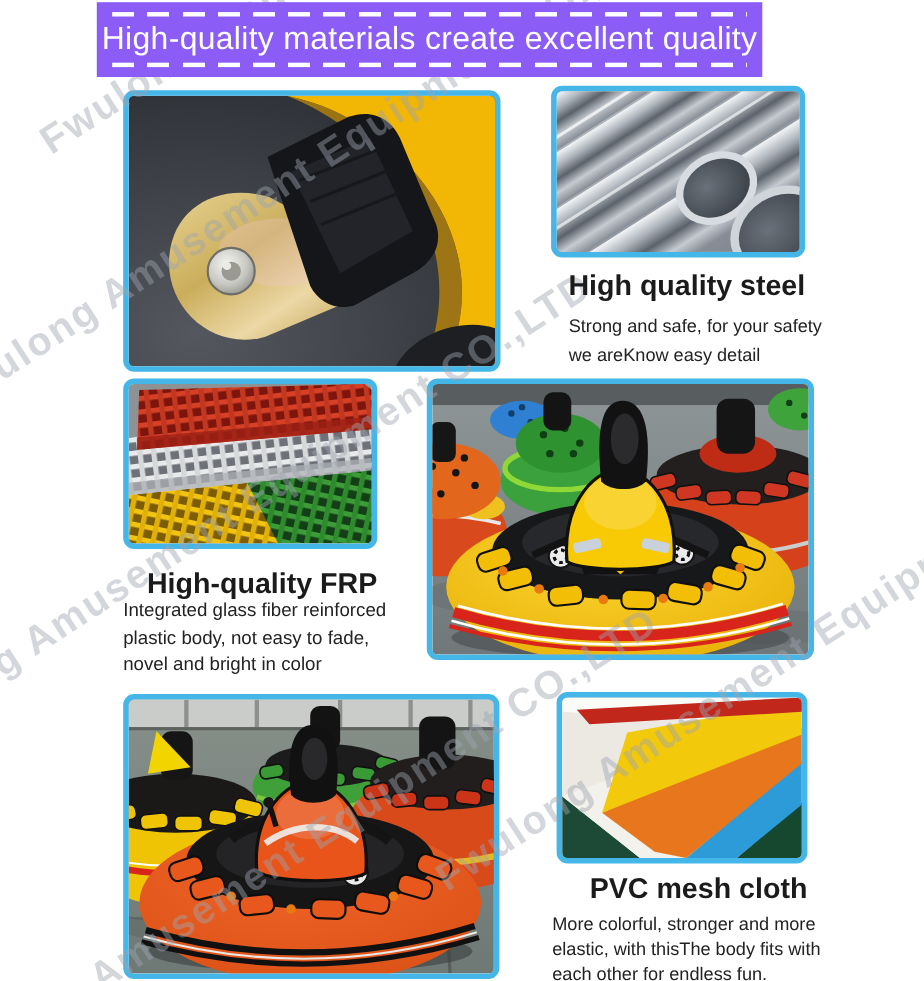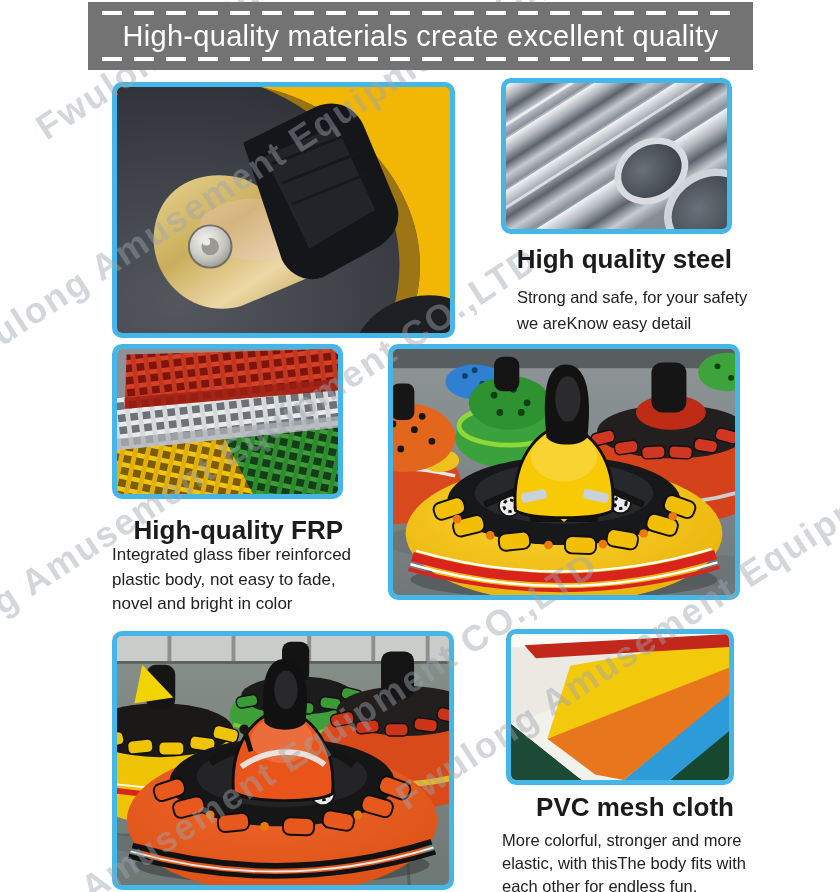--- a/index.html
+++ b/index.html
@@ -1,19 +1,19 @@
 <!DOCTYPE html>
 <html><head>
 <meta charset="utf-8">
 <style>
   html,body{margin:0;padding:0;background:#fff;}
   .page{position:relative;width:840px;height:892px;background:#fff;overflow:hidden;
         font-family:"Liberation Sans",sans-serif;}
   
-  .banner{position:absolute;left:88px;top:2px;width:665px;height:68px;background:#737373;z-index:10;}
+  .banner{position:absolute;left:88px;top:2px;width:605px;height:68px;background:#8b5cf6;z-index:10;}
   .banner h1{margin:0;position:absolute;left:0;right:0;top:50%;transform:translateY(-50%);
              text-align:center;color:#fff;font-size:29px;font-weight:500;letter-spacing:.3px;}
   .dash{position:absolute;left:14px;right:14px;height:4px;
         background:repeating-linear-gradient(90deg,#fff 0 20px,rgba(255,255,255,0) 20px 32px);}
   .dash.top{top:9px}.dash.bottom{bottom:9px}
   
   .photo{position:absolute;margin:0;border:5px solid #45B6E8;border-radius:10px;overflow:hidden;
          background:#ddd;box-sizing:border-box;z-index:1;}
   .photo svg{display:block;width:100%;height:100%;}
   #ph-strap {left:112px;top:82px; width:343px;height:256px;}

